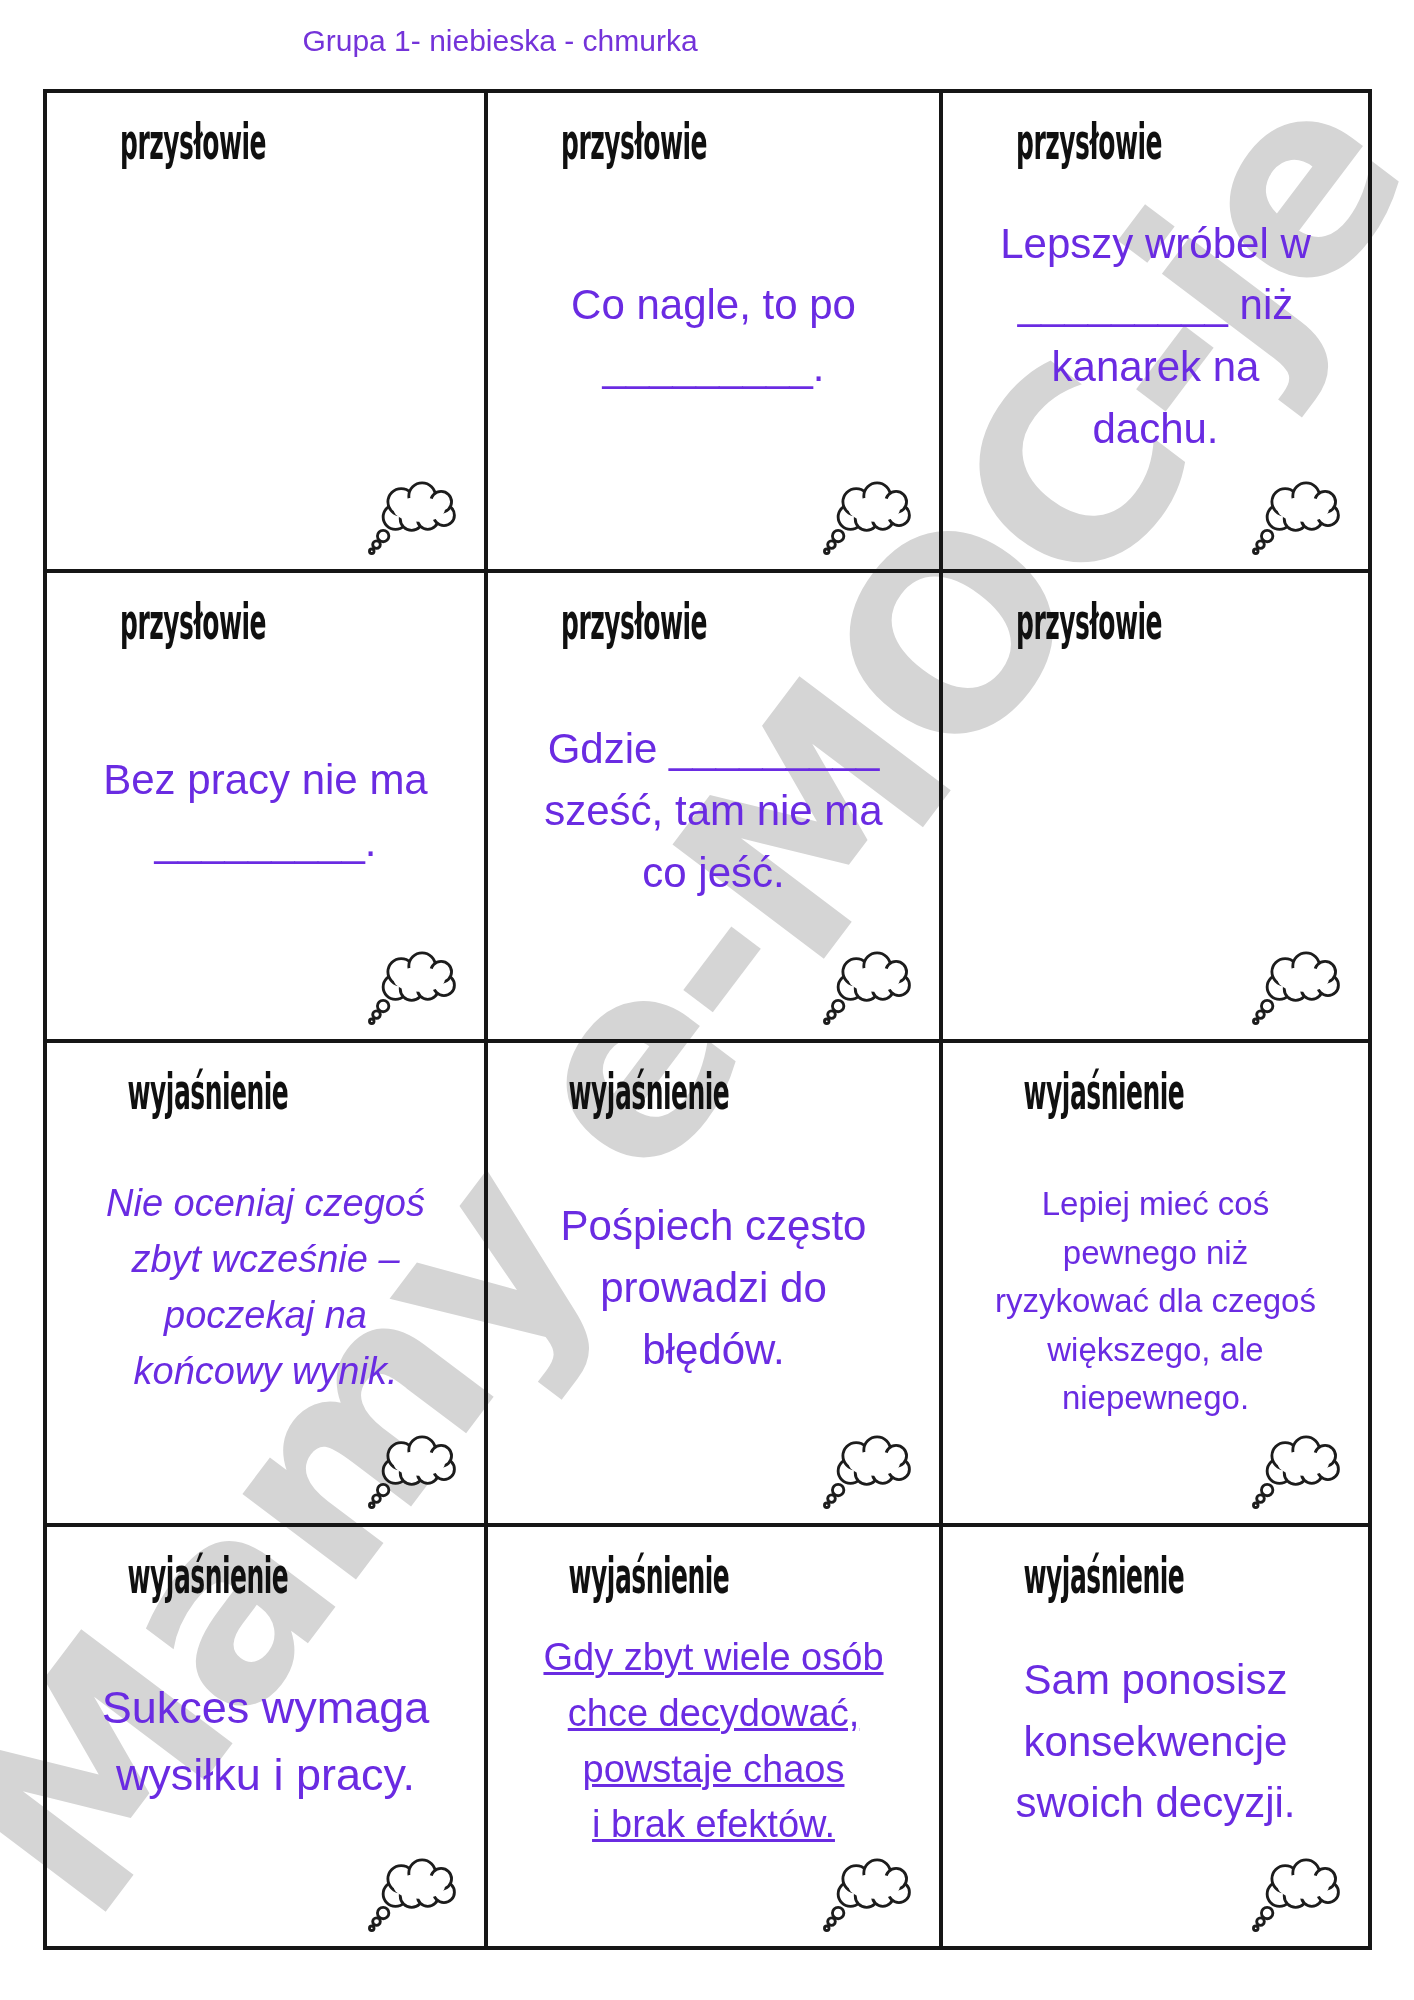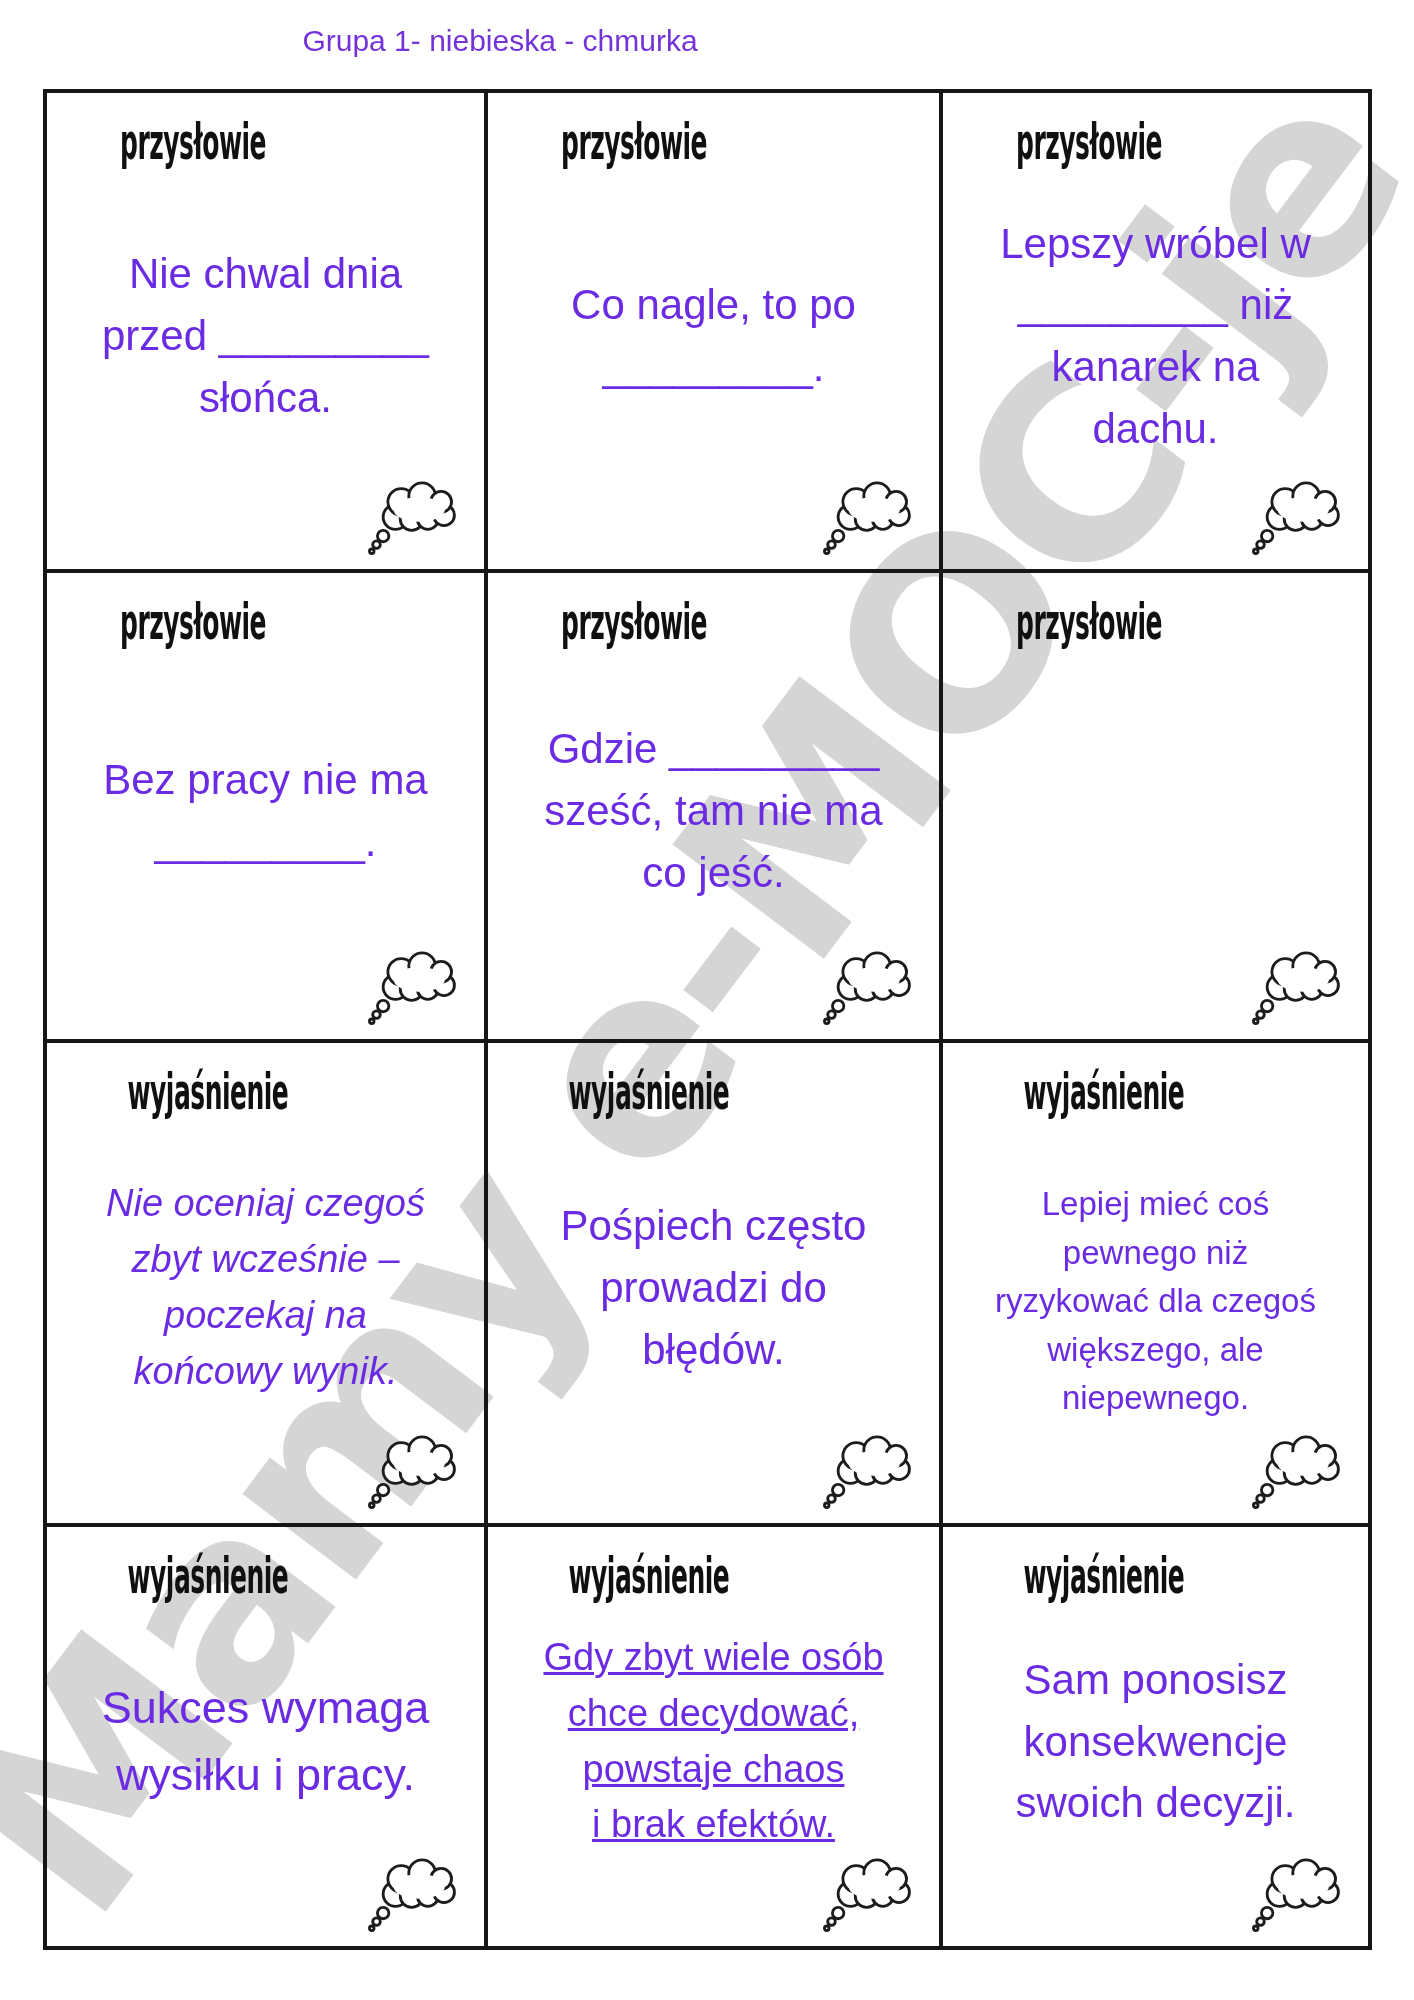--- a/index.html
+++ b/index.html
@@ -107,25 +107,20 @@
 
 <div class="watermark">Mamy e-MOC-je</div>
 
 <div class="page-title">Grupa 1- niebieska - chmurka</div>
 
 <div class="grid">
   <div class="cell">
     <div class="card-header">
       <span class="condensed">przysłowie</span>
     </div>
-    <div class="card-body">
-      <div class="card-text">Nie chwal dnia
-przed _________
-słońca.</div>
-    </div>
     <svg class="cloud" viewBox="0 0 100 78" aria-hidden="true">
       <g stroke="#1c1c1c" stroke-width="3" fill="#ffffff">
         <circle cx="30" cy="38" r="13"></circle>
         <circle cx="47" cy="40" r="12"></circle>
         <circle cx="64" cy="40" r="11"></circle>
         <circle cx="81" cy="36" r="11"></circle>
         <circle cx="36" cy="22" r="14"></circle>
         <circle cx="58" cy="16" r="14"></circle>
         <circle cx="78" cy="22" r="11"></circle>
         <ellipse cx="55" cy="30" rx="27" ry="13" stroke="none"></ellipse>

